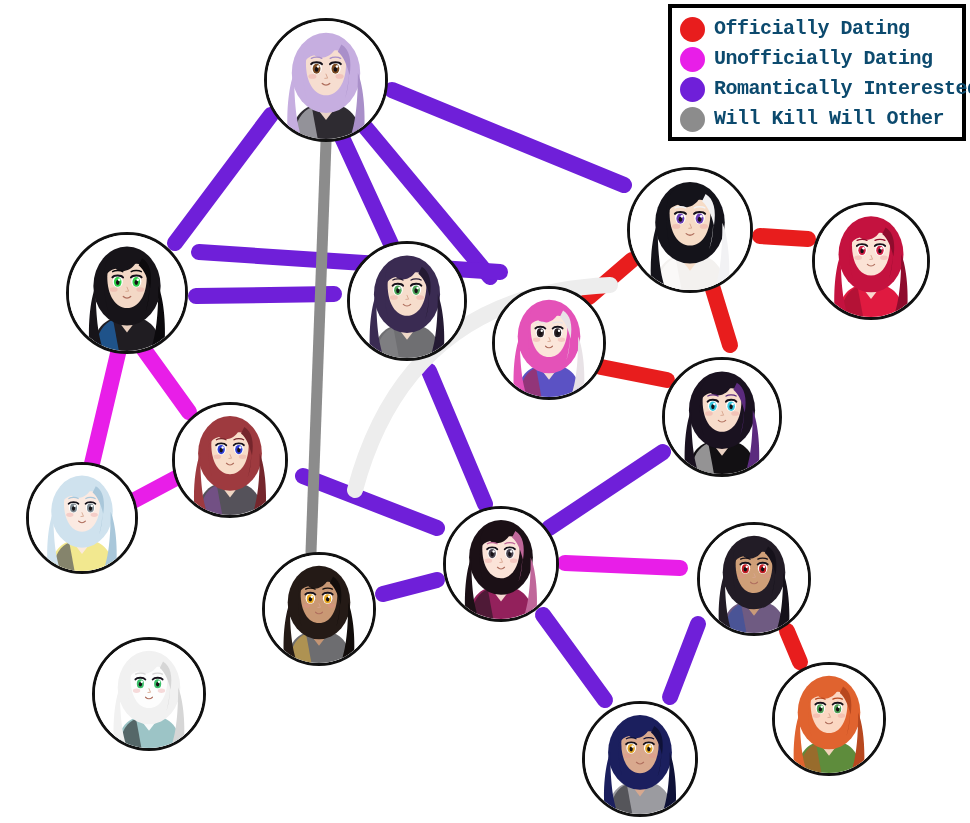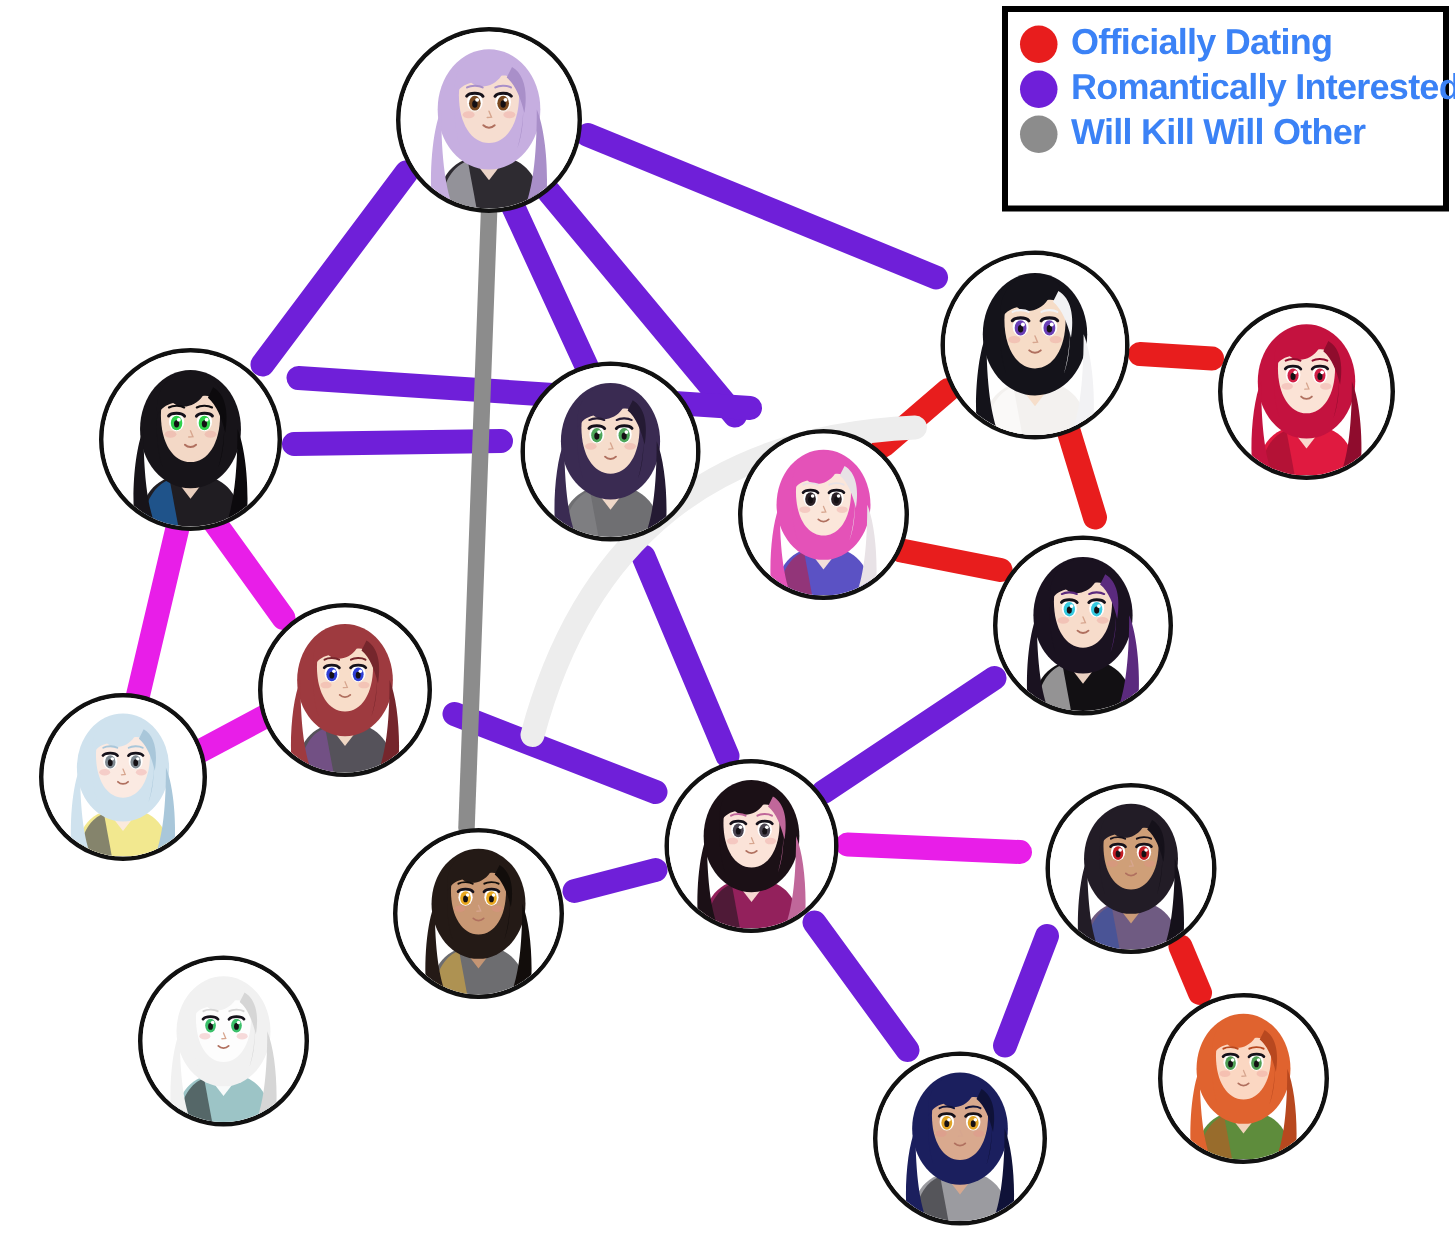--- a/index.html
+++ b/index.html
@@ -58,24 +58,24 @@
     height: 30px;
   }
   .legend-swatch {
     width: 25px;
     height: 25px;
     border-radius: 50%;
     flex: 0 0 auto;
     margin-right: 9px;
   }
   .legend-label {
-    font-family: Liberation Sans, sans-serif;
-    font-size: 24px;
+    font-family: Liberation Mono, monospace;
+    font-size: 20px;
     font-weight: bold;
-    color: #3b82f6;
+    color: #0c4a6e;
     letter-spacing: -0.5px;
     white-space: nowrap;
     line-height: 1;
   }
 </style>
 </head>
 <body>
 
 <div id="stage" style="width: 970px; height: 823px; background: rgb(255, 255, 255);">
 
@@ -617,20 +617,24 @@
         </svg>
       </div>
     </div>
 
   <div id="legend" style="left: 668px; top: 4px; width: 298px; height: 137px;">
       <div class="legend-row">
         <span class="legend-swatch" style="background: rgb(232, 29, 29);"></span>
         <span class="legend-label">Officially Dating</span>
       </div>
       <div class="legend-row">
+        <span class="legend-swatch" style="background: rgb(232, 30, 232);"></span>
+        <span class="legend-label">Unofficially Dating</span>
+      </div>
+      <div class="legend-row">
         <span class="legend-swatch" style="background: rgb(111, 31, 217);"></span>
         <span class="legend-label">Romantically Interested</span>
       </div>
       <div class="legend-row">
         <span class="legend-swatch" style="background: rgb(140, 140, 140);"></span>
         <span class="legend-label">Will Kill Will Other</span>
       </div>
     </div>
 
 </div>

